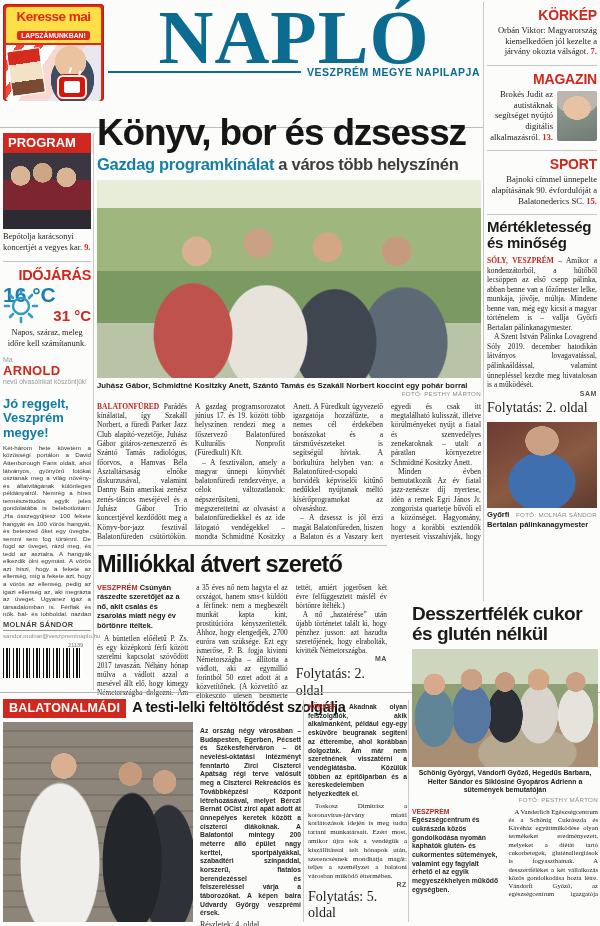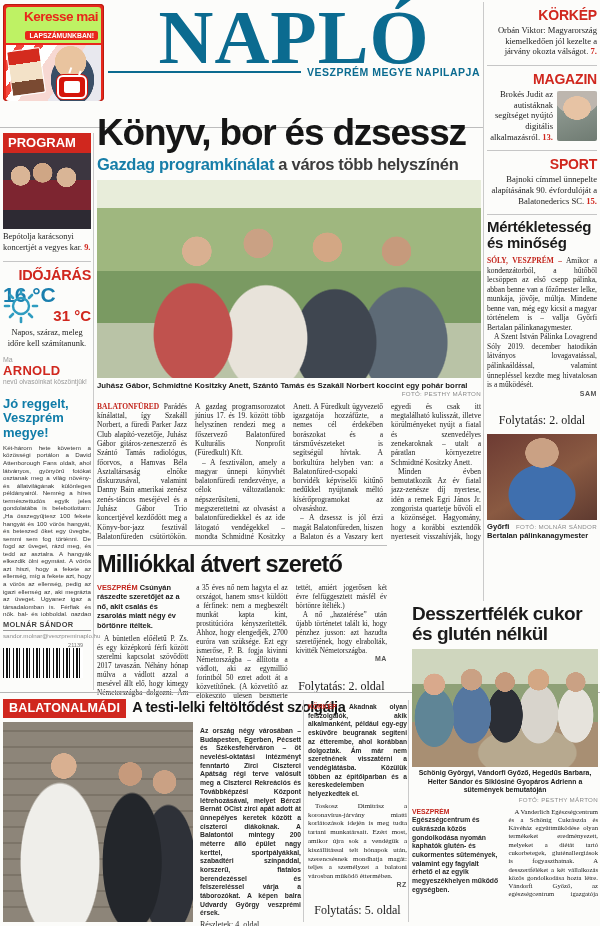--- a/index.html
+++ b/index.html
@@ -5,21 +5,21 @@
 *{margin:0;padding:0;box-sizing:border-box}
 html,body{background:#9a9a9a}
 body{display:flex;justify-content:center;align-items:flex-start;font-family:"Liberation Serif",serif}
 .page{position:relative;width:600px;height:926px;background:#fcfcfa;color:#1b1b1b;overflow:hidden}
 .hline{position:absolute;height:1px;background:#bdbdbd}
 .vline{position:absolute;width:1px;background:#cacaca}
 .rt{text-align:right}
 
 
 .promo{position:absolute;left:3px;top:4px;width:101px;height:97px;background:#e8271b;border-radius:4px;padding:3px;box-shadow:0 0 0 1px #b71c12 inset}
-.promo-top{background:#bef264;border-radius:3px 3px 0 0;padding:2px 3px 1px;text-align:right}
+.promo-top{background:#fde047;border-radius:3px 3px 0 0;padding:2px 3px 1px;text-align:center}
 .promo-l1{font-family:"Liberation Sans",sans-serif;font-weight:bold;font-size:13.5px;color:#e8271b;letter-spacing:-.5px}
 .promo-l2{display:inline-block;background:#e8271b;color:#fff;font-family:"Liberation Sans",sans-serif;font-weight:bold;font-size:6.8px;padding:1px 4px;border-radius:2px;margin-top:1px}
 .promo-collage{position:relative;height:56px;margin-top:2px;border-radius:0 0 3px 3px;overflow:hidden;
  background:
   radial-gradient(16px 16px at 68% 30%,#e9c49f 97%,transparent),
   radial-gradient(22px 26px at 70% 62%,#3a4e66 97%,transparent),
   linear-gradient(125deg,#fff 0 8%,#f0483c 8% 14%,#fff 14% 22%,#f0483c 22% 28%,#fff 28% 38%,#f7d8d2 38% 60%,#e8e8ee 60% 100%)}
 .promo-mag{position:absolute;left:3px;top:4px;width:34px;height:46px;background:linear-gradient(180deg,#d42b1e 0 30%,#f3e2c8 30% 70%,#7a4a32 70% 100%);border:1px solid #fff;border-radius:2px;transform:rotate(-8deg)}
 .tvicon{position:absolute;right:14px;bottom:2px;width:30px;height:24px;background:#d6150b;border:2px solid #fff;border-radius:6px;box-shadow:0 0 0 1px #d6150b}
 .tvicon:before{content:"";position:absolute;left:5px;top:4px;right:5px;bottom:4px;background:#fff;border-radius:2px}
@@ -41,21 +41,21 @@
 .teaser-text .pg{color:#d0271e;font-weight:bold}
 .teaser-sep{height:1px;background:#c6c6c6;margin:3px 0}
 .mag-photo{float:right;width:40px;height:50px;margin:2px 0 2px 4px;border-radius:2px;
  background:radial-gradient(14px 12px at 50% 34%,#e7c3a4 97%,transparent),radial-gradient(22px 16px at 50% 16%,#bdb6ae 97%,transparent),linear-gradient(160deg,#9aa49c,#6f7b72)}
 .rail-article-title{font-family:"Liberation Sans",sans-serif;font-weight:bold;font-size:15px;line-height:1.07;letter-spacing:-.3px;margin:4px 0 5px}
 .rail-body{font-size:7.5px;line-height:1.27;text-align:justify}
 .rail-body p{text-indent:7px;margin:0}
 .rail-body p:first-child{text-indent:0}
 .loc{font-weight:bold;color:#c3251c}
 .endsig{font-family:"Liberation Sans",sans-serif;font-weight:bold;font-size:7px;color:#555;letter-spacing:.6px}
-.contline{font-size:12px;text-align:center;margin-top:15px}
+.contline{font-size:14px;text-align:left;margin-top:1px}
 .rail-photo{width:110px;height:86px;margin-top:5px;
  background:radial-gradient(17px 15px at 50% 22%,#caa184 97%,transparent),radial-gradient(34px 30px at 50% 70%,#3f6fae 97%,transparent),linear-gradient(150deg,#6d3b33,#8a5a42 55%,#5e3a30)}
 .rail-caption{font-family:"Liberation Sans",sans-serif;font-weight:bold;font-size:7.6px;line-height:1.25;margin-top:2px}
 .credit{font-family:"Liberation Sans",sans-serif;font-weight:normal;font-size:6.2px;color:#8a8a8a;letter-spacing:.3px;text-transform:uppercase}
 .rail-caption .credit{float:right;margin-top:1px}
 .veolbox{width:110px;height:37px;margin-top:6px;background:#f17c08;display:flex;align-items:center;justify-content:center}
 .veol-logo{font-family:"Liberation Sans",sans-serif;font-weight:bold;color:#fff;font-size:21px;letter-spacing:-.5px}
 
 
 .leftrail{position:absolute;left:3px;top:133px;width:88px}

